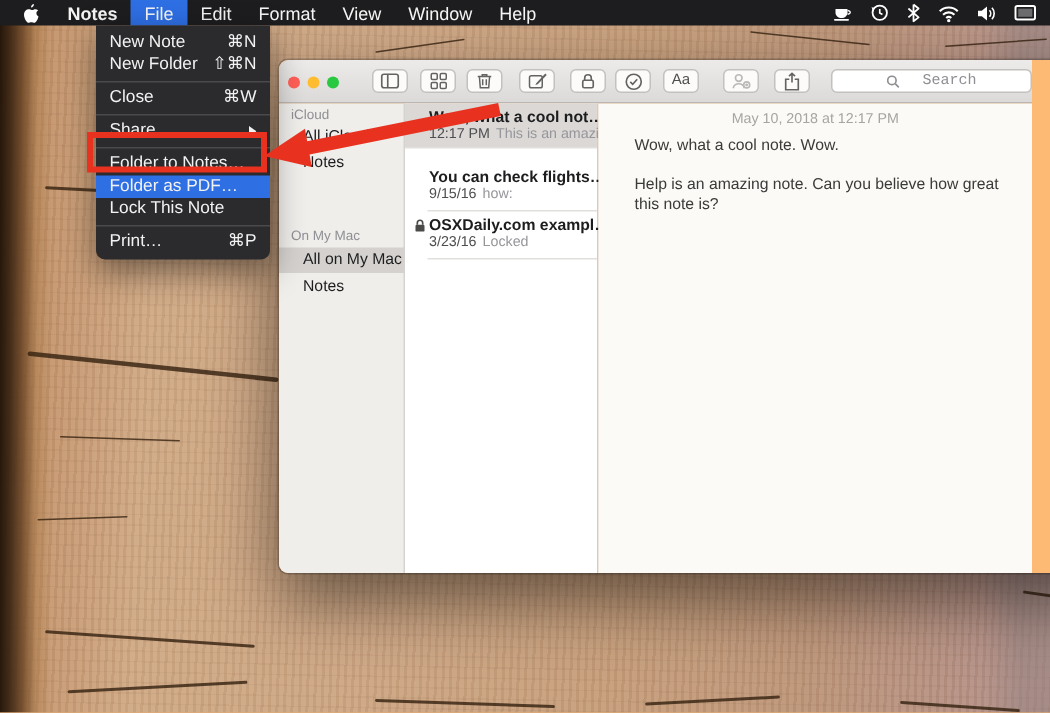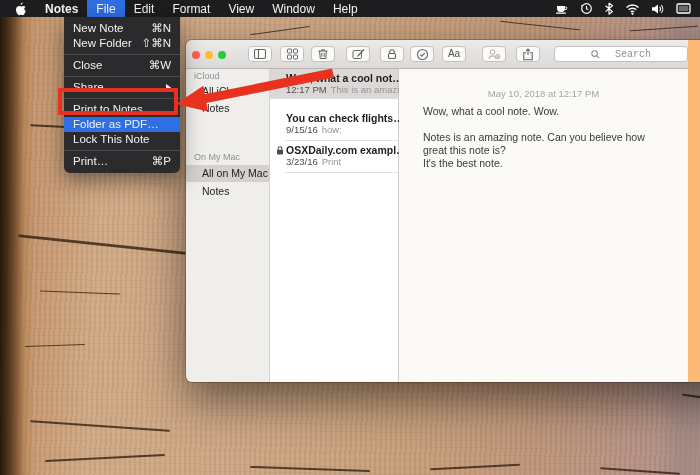--- a/index.html
+++ b/index.html
@@ -66,21 +66,21 @@
   .nl-item{position:absolute;left:0;width:128px;}
   .nl-item.sel{background:#dbd8d5;}
   .nl-title{position:absolute;left:16px;font-size:10.5px;font-weight:bold;color:#1d1d1f;white-space:nowrap;}
   .nl-sub{position:absolute;left:16px;font-size:9.5px;white-space:nowrap;}
   .nl-date{color:#4e4e52;}
   .nl-prev{color:#96969b;margin-left:4px;}
   .nl-sep{position:absolute;height:1px;background:#e2e0dd;}
   .nl-lock{position:absolute;left:6px;}
   
   #editor{flex:1;background:#fbfaf7;position:relative;}
-  #ed-date{margin-top:19px;text-align:center;font-size:9.5px;color:#a5a5a1;}
+  #ed-date{margin-top:5px;text-align:center;font-size:9.5px;color:#a5a5a1;}
   #ed-body{margin:6px 18px 0 24px;font-size:10.5px;color:#3a3a38;}
   .ed-line{min-height:13px;line-height:13px;}
   
   #redbox{position:absolute;left:58px;top:88px;width:120px;height:27px;box-sizing:border-box;
     border:4px solid #e8311f;z-index:50;}
   #arrow{position:absolute;left:0;top:0;z-index:55;pointer-events:none;}
 </style>
 </head>
 <body>
 
@@ -162,21 +162,21 @@
   </div>
   <div class="fm-sep"></div>
   <div class="fm-item">
     <span>Share</span>
     <svg width="5" height="7" viewBox="0 0 5 7">
         <path d="M0 0l5 3.5L0 7z" fill="#f2f2f2"></path>
       </svg>
   </div>
   <div class="fm-sep"></div>
   <div class="fm-item">
-    <span>Print to Notes…</span>
+    <span>Folder to Notes…</span>
   </div>
   <div class="fm-item hl">
     <span>Folder as PDF…</span>
   </div>
   <div class="fm-item">
     <span>Lock This Note</span>
   </div>
   <div class="fm-sep"></div>
   <div class="fm-item">
     <span>Print…</span>
@@ -297,33 +297,32 @@
         </span>
       </div>
       <div class="nl-sep" style="top:71px;left:15px;width:113px"></div>
       <div class="nl-item" style="top:71px;height:32px">
         <svg class="nl-lock" style="top:6px" width="8" height="9" viewBox="0 0 8 9">
             <rect x="1" y="3.8" width="6" height="4.6" rx=".8" fill="#4a4a48"></rect>
             <path d="M2.2 3.8V2.6a1.8 1.8 0 0 1 3.6 0v1.2" fill="none" stroke="#4a4a48" stroke-width="1.1"></path>
           </svg>
         <span class="nl-title" style="top:4px">OSXDaily.com exampl…</span>
         <span class="nl-sub" style="top:16px">
-          <span class="nl-date">3/23/16</span><span class="nl-prev">Print</span>
+          <span class="nl-date">3/23/16</span><span class="nl-prev">Locked</span>
         </span>
       </div>
       <div class="nl-sep" style="top:103px;left:15px;width:113px"></div>
     </div>
 
     <div id="editor">
       <div id="ed-date">May 10, 2018 at 12:17 PM</div>
       <div id="ed-body">
         <div class="ed-line">Wow, what a cool note. Wow.</div>
         <div class="ed-line"></div>
-        <div class="ed-line">Notes is an amazing note. Can you believe how great this note is?</div>
-        <div class="ed-line">It's the best note.</div>
+        <div class="ed-line">Help is an amazing note. Can you believe how great this note is?</div>
       </div>
     </div>
   </div>
 </div>
 
 <div id="redbox"></div>
 <svg id="arrow" width="700" height="475" viewBox="0 0 700 475">
   <polygon points="332.1,68.6 204.8,94.2 203.3,85.8 176,104 207.8,111.4 206.4,103 333.9,77.4" fill="#e8311f"></polygon>
 </svg>
 

